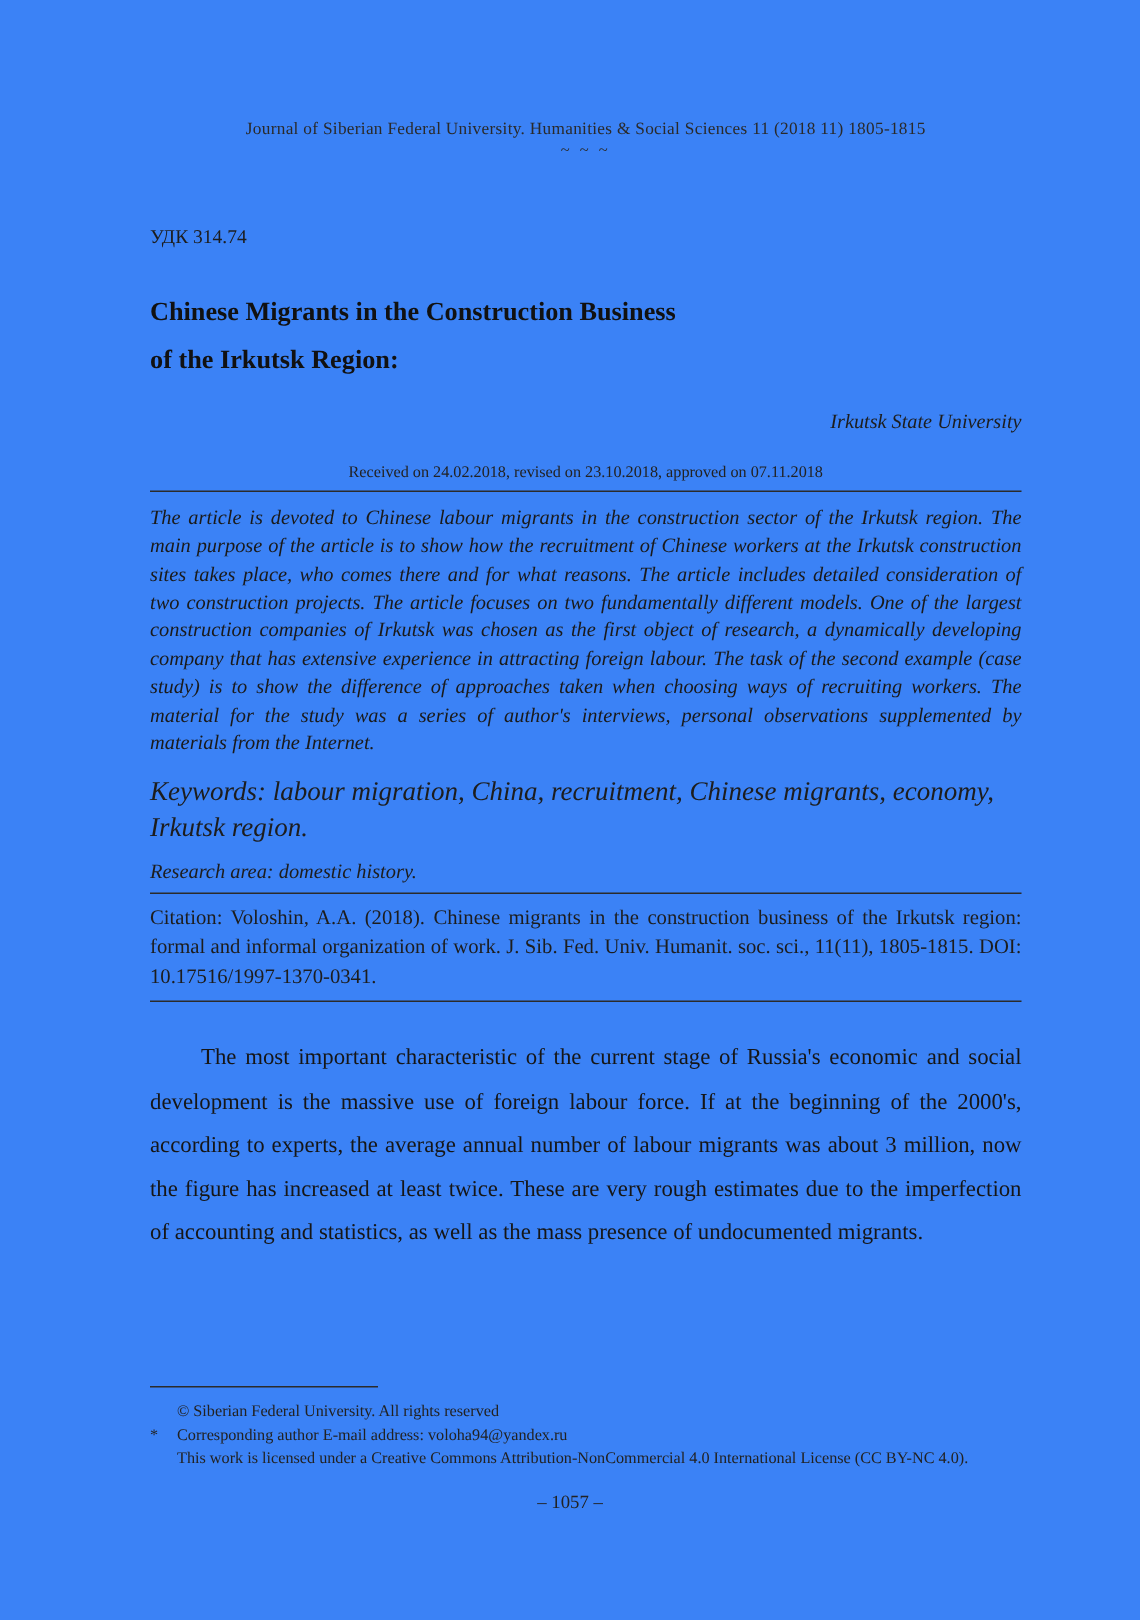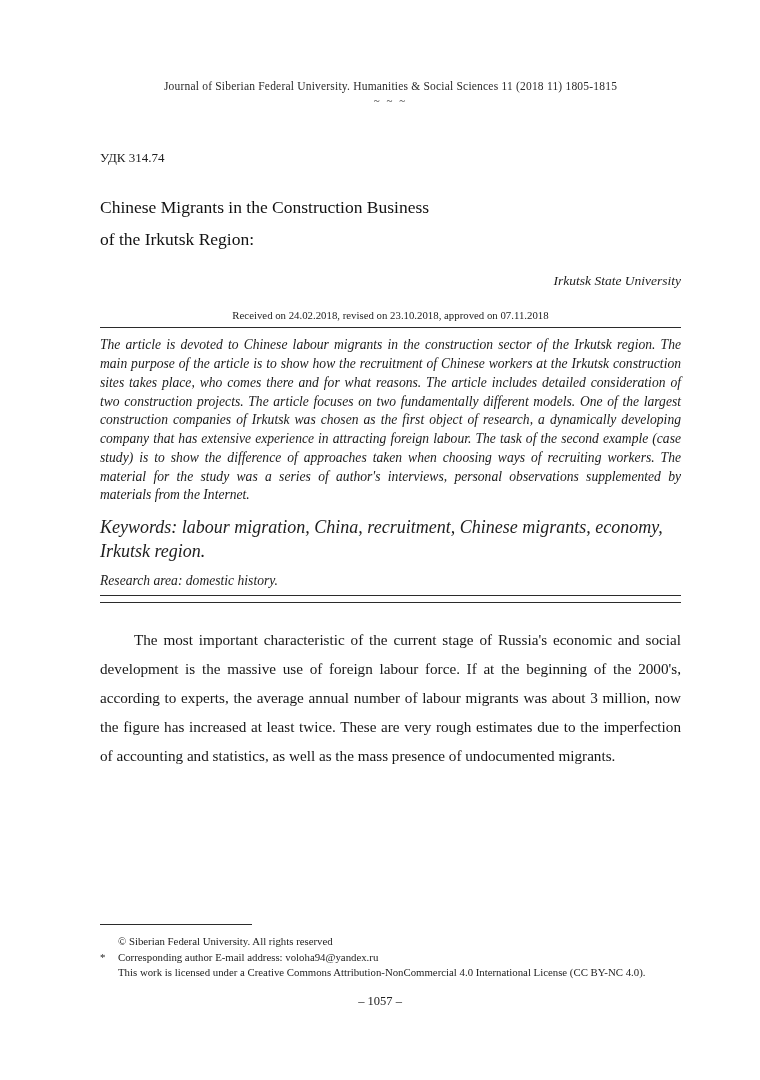--- a/index.html
+++ b/index.html
@@ -6,21 +6,21 @@
     margin: 0;
     padding: 0;
     background: #e8e8e8;
     font-family: "Liberation Serif", "DejaVu Serif", serif;
   }
   .page {
     position: relative;
     width: 760px;
     height: 1080px;
     margin: 0 auto;
-    background: #ffffff;
+    background: #3b82f6;
     box-shadow: 0 0 4px rgba(0,0,0,0.25);
     color: #1d1d1d;
     box-sizing: border-box;
     overflow: hidden;
   }
   .content {
     position: absolute;
     left: 100px;
     right: 79px;
     top: 0;
@@ -39,21 +39,21 @@
     color: #2a2a2a;
     letter-spacing: 2px;
   }
   .udc {
     margin-top: 44px;
     font-size: 13px;
   }
   .title {
     margin-top: 26px;
     font-size: 17.5px;
-    font-weight: normal;
+    font-weight: bold;
     line-height: 1.8;
     color: #111;
   }
   .author-block {
     margin-top: 16px;
     text-align: right;
     line-height: 1.5;
   }
   .author-name {
     font-size: 14.5px;
@@ -171,20 +171,21 @@
     <hr class="rule">
 
     <div class="abstract">The article is devoted to Chinese labour migrants in the construction sector of the Irkutsk region. The main purpose of the article is to show how the recruitment of Chinese workers at the Irkutsk construction sites takes place, who comes there and for what reasons. The article includes detailed consideration of two construction projects. The article focuses on two fundamentally different models. One of the largest construction companies of Irkutsk was chosen as the first object of research, a dynamically developing company that has extensive experience in attracting foreign labour. The task of the second example (case study) is to show the difference of approaches taken when choosing ways of recruiting workers. The material for the study was a series of author's interviews, personal observations supplemented by materials from the Internet.</div>
 
     <div class="keywords">Keywords: labour migration, China, recruitment, Chinese migrants, economy, Irkutsk region.</div>
 
     <div class="research-area">Research area: domestic history.</div>
 
     <hr class="rule">
 
+    <div class="citation">Citation: Voloshin, A.A. (2018). Chinese migrants in the construction business of the Irkutsk region: formal and informal organization of work. J. Sib. Fed. Univ. Humanit. soc. sci., 11(11), 1805-1815. DOI: 10.17516/1997-1370-0341.</div>
 
     <hr class="rule">
 
     <div class="body-para">The most important characteristic of the current stage of Russia's economic and social development is the massive use of foreign labour force. If at the beginning of the 2000's, according to experts, the average annual number of labour migrants was about 3 million, now the figure has increased at least twice. These are very rough estimates due to the imperfection of accounting and statistics, as well as the mass presence of undocumented migrants.</div>
 
   </div>
 
   <hr class="footnote-rule">
 
   <div class="footnotes">

